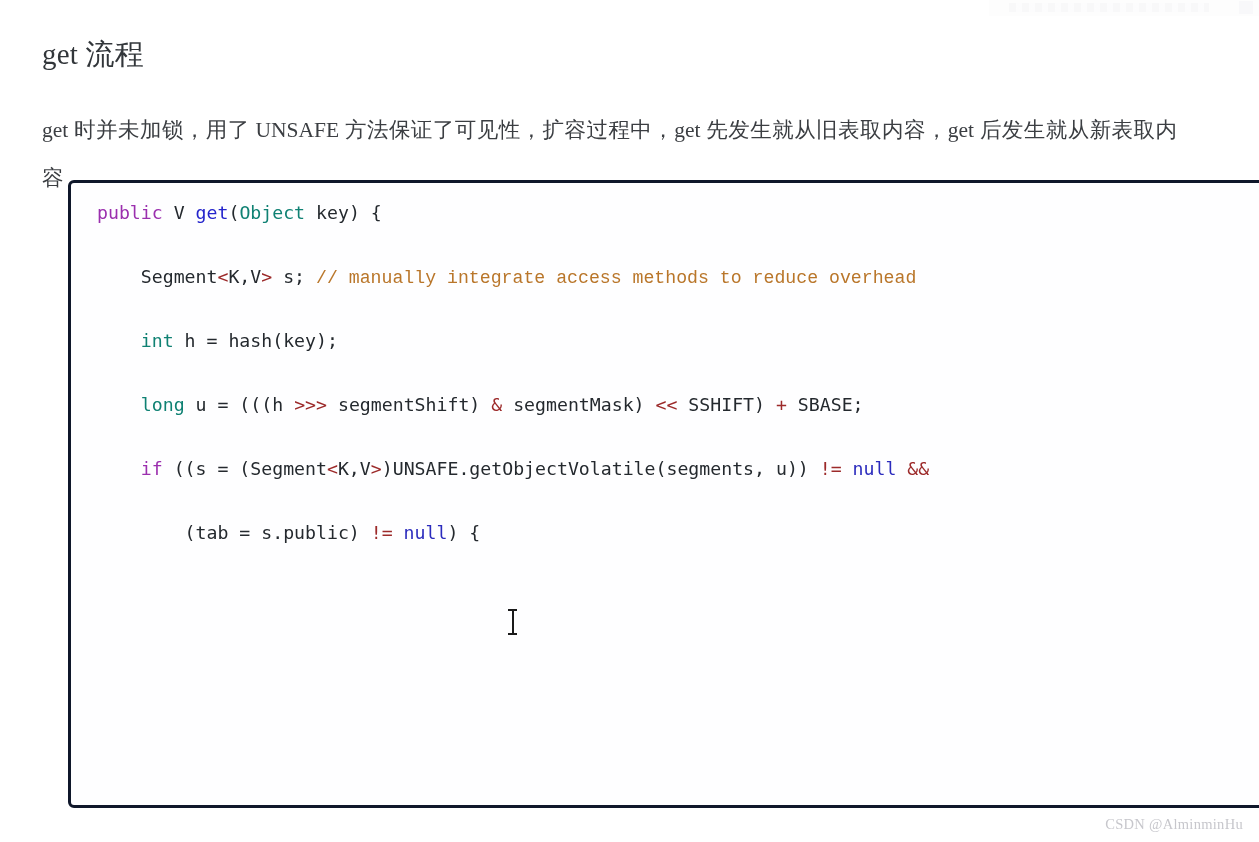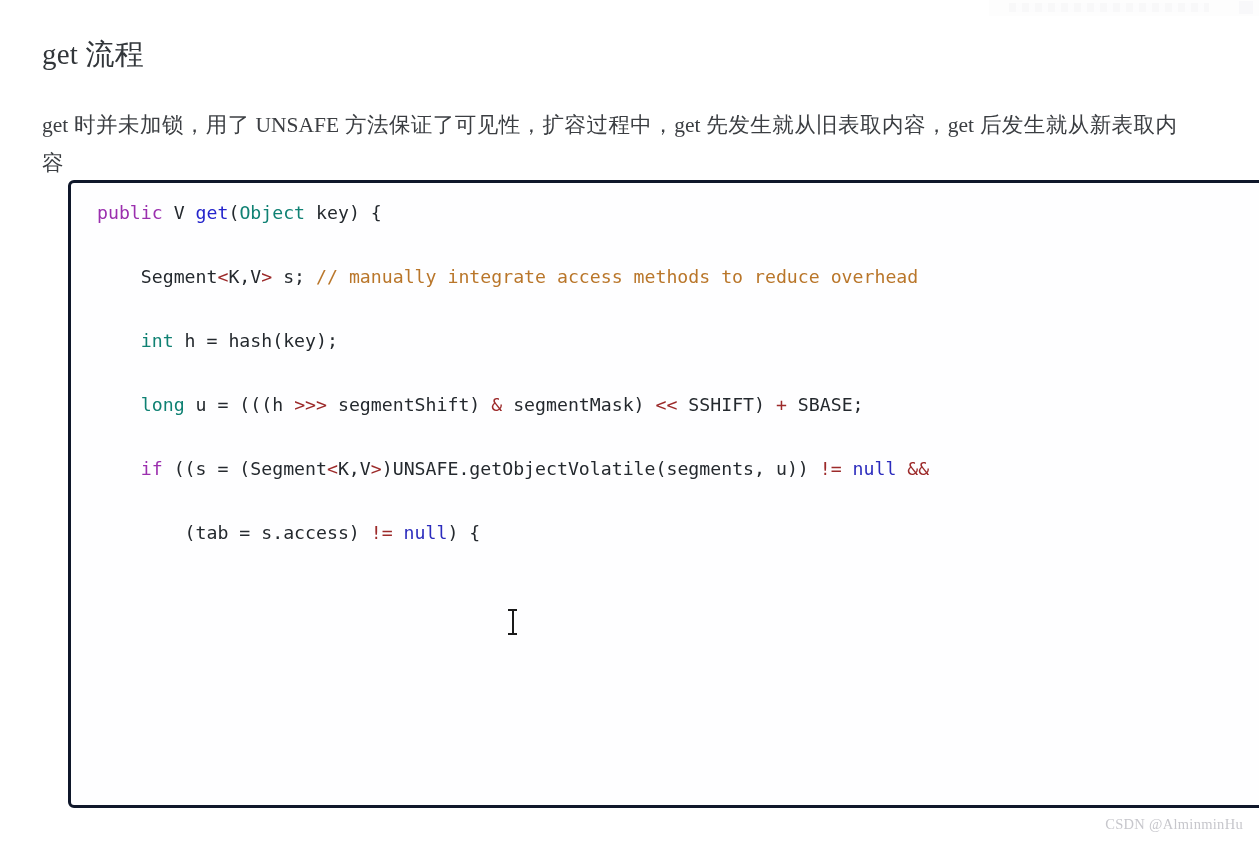--- a/index.html
+++ b/index.html
@@ -56,21 +56,21 @@
     white-space: nowrap;
   }
 
   
   .intro {
     position: absolute;
     left: 42px; top: 84px;
     width: 1135px;
     font-family: "Liberation Serif", "DejaVu Serif", serif;
     font-size: 21.5px;
-    line-height: 38px;
+    line-height: 48px;
     color: #3b3e42;
     text-align: justify;
     text-justify: inter-character;
   }
 
   
   .code-block {
     position: absolute;
     left: 68px; top: 180px;
     width: 1227px;
@@ -88,21 +88,21 @@
     white-space: pre;
     color: #24292e;
     letter-spacing: 0px;
   }
   .ln { display: block; height: 32px; }
 
   
   .kw   { color: #9b2fae; }           
   .typ  { color: #0f8173; }           
   .fn   { color: #2424cc; }           
-  .cmt  { color: #b9762a; }           
+  .cmt  { color: #b9762a; font-family: Liberation Mono, monospace; }           
   .cmt-cn { color: #c79a68; }         
   .op   { color: #9c2a2a; }           
   .lit  { color: #2b2bbd; }           
   .pl   { color: #24292e; }           
 
   
   .ibeam {
     position: absolute;
     left: 508px; top: 608px;
     width: 9px; height: 28px;
@@ -147,21 +147,21 @@
   <h1 class="page-title">get 流程</h1>
 
   <p class="intro">get 时并未加锁，用了 UNSAFE 方法保证了可见性，扩容过程中，get 先发生就从旧表取内容，get 后发生就从新表取内容</p>
 
   <div class="code-block">
     <div class="code-inner" id="code-inner"><span class="ln"><span class="kw">public</span><span class="pl"> V </span><span class="fn">get</span><span class="pl">(</span><span class="typ">Object</span><span class="pl"> key) {</span></span>
 <span class="ln"><span class="pl">    Segment</span><span class="op">&lt;</span><span class="pl">K,V</span><span class="op">&gt;</span><span class="pl"> s; </span><span class="cmt">// manually integrate access methods to reduce overhead</span></span>
 <span class="ln"><span class="pl">    </span><span class="typ">int</span><span class="pl"> h = hash(key);</span></span>
 <span class="ln"><span class="pl">    </span><span class="typ">long</span><span class="pl"> u = (((h </span><span class="op">&gt;&gt;&gt;</span><span class="pl"> segmentShift) </span><span class="op">&amp;</span><span class="pl"> segmentMask) </span><span class="op">&lt;&lt;</span><span class="pl"> SSHIFT) </span><span class="op">+</span><span class="pl"> SBASE;</span></span>
 <span class="ln"><span class="pl">    </span><span class="kw">if</span><span class="pl"> ((s = (Segment</span><span class="op">&lt;</span><span class="pl">K,V</span><span class="op">&gt;</span><span class="pl">)UNSAFE.getObjectVolatile(segments, u)) </span><span class="op">!=</span><span class="pl"> </span><span class="lit">null</span><span class="pl"> </span><span class="op">&amp;&amp;</span></span>
-<span class="ln"><span class="pl">        (tab = s.access) </span><span class="op">!=</span><span class="pl"> </span><span class="lit">null</span><span class="pl">) {</span></span>
+<span class="ln"><span class="pl">        (tab = s.public) </span><span class="op">!=</span><span class="pl"> </span><span class="lit">null</span><span class="pl">) {</span></span>
 
 
 
 
 
 
 
 
 </div>
   </div>

